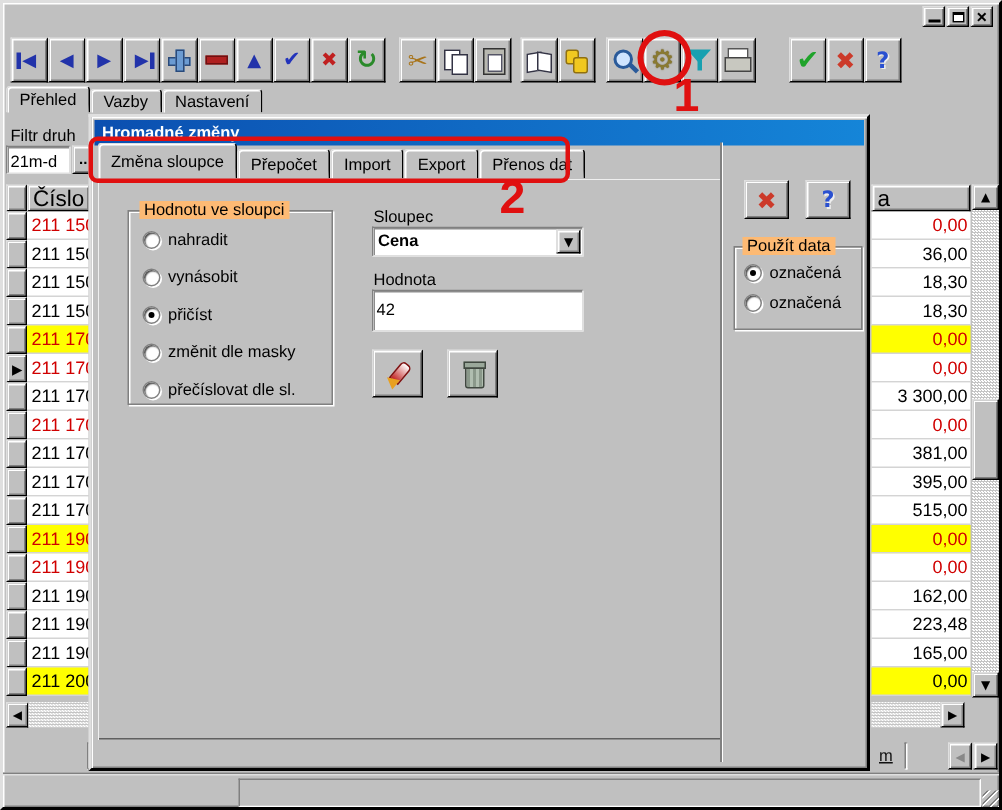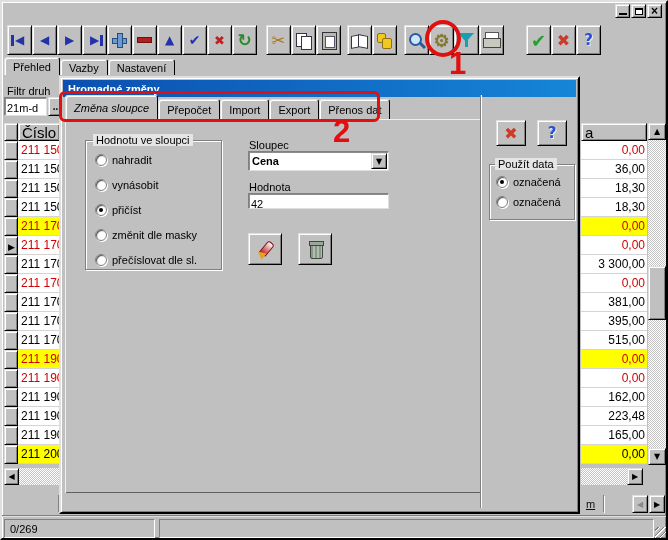--- a/index.html
+++ b/index.html
@@ -71,34 +71,34 @@
         display:flex;align-items:center;overflow:hidden;white-space:nowrap;color:#000;}
   .cell.price{justify-content:flex-end;padding-right:2px;}
   .cell.num{padding-left:3px;}
   .c-red{color:#d00000;}
   .bg-yellow{background:#ffff00;}
   .hdr{position:absolute;height:18px;font-size:15px;display:flex;align-items:center;padding-left:3px;}
   .selcell{position:absolute;width:14px;height:19px;}
   .arrow-glyph{font-family:"DejaVu Sans",sans-serif;font-size:8px;color:#000;}
   
   .grp{border:1px solid #808080;box-shadow:inset 1px 1px 0 #fff,1px 1px 0 #fff;}
-  .grp-label{position:absolute;background:#e5e5e5;padding:0 3px;font-size:11px;white-space:nowrap;}
+  .grp-label{position:absolute;background:#fdba74;padding:0 3px;font-size:11px;white-space:nowrap;}
   .ritem{display:flex;align-items:center;gap:5px;font-size:11px;white-space:nowrap;}
   .radio{width:12px;height:12px;border-radius:50%;background:#fff;border:1px solid #808080;
          box-shadow:inset 1px 1px 1px #505050,1px 1px 0 #fff;position:relative;flex:0 0 auto;}
   .radio.sel::after{content:"";position:absolute;left:3px;top:3px;width:4px;height:4px;border-radius:50%;background:#000;}
   .lbl{font-size:11px;white-space:nowrap;}
   
   #dialog{left:57px;top:74px;width:521px;height:438px;background:#c0c0c0;z-index:20;
           border:2px solid;border-color:#dfdfdf #000 #000 #dfdfdf;box-shadow:inset 1px 1px 0 #fff,inset -1px -1px 0 #808080;}
   #dtitle{left:2px;top:2px;right:2px;height:17px;background:linear-gradient(90deg,#0b4fb0,#1585d8);
           color:#fff;font-size:11px;font-weight:bold;display:flex;align-items:center;padding-left:5px;}
   #dtabs{left:4px;top:17px;height:24px;}
   .dtab{height:20px;}
-  .dtab.active{height:24px;font-style:italic;}
+  .dtab.active{height:24px;}
   #dpage{left:4px;top:41px;width:416px;height:374px;background:#c0c0c0;
          box-shadow:inset 1px 1px 0 #efefef,inset -1px -1px 0 #606060;}
   
   .ann-num{position:absolute;color:#e01010;font-size:31px;font-weight:bold;z-index:40;line-height:1;}
   #ann-circle{position:absolute;left:423px;top:18px;width:36px;height:37px;border:4px solid #e01010;border-radius:50%;z-index:40;}
   #ann-rect{position:absolute;left:57px;top:89px;width:321px;height:31px;border:3px solid #e01010;border-radius:6px;z-index:40;}
   input.flat{font-size:11px;border:none;outline:none;padding:1px 2px;background:transparent;width:100%;height:100%;}
   .link{font-size:11px;text-decoration:underline;color:#111;}
 </style>
 </head>
@@ -284,21 +284,20 @@
   <div class="abs link" style="left:584px;top:496px;">m</div>
   <div class="abs link" style="left:616px;top:496px;margin-top:37px;">ce</div>
   <div class="abs raised btn" style="left:630px;top:493px;width:16px;height:18px;">
       <span class="arrow-glyph" style="color:#888;">◀</span>
     </div>
   <div class="abs raised btn" style="left:647px;top:493px;width:16px;height:18px;">
       <span class="arrow-glyph">▶</span>
     </div>
 
   <div class="abs" style="left:0;top:513px;width:668px;height:2px;background:#dfdfdf;border-top:1px solid #808080;"></div>
-  <div class="abs panel-sunken" style="left:2px;top:517px;width:151px;height:19px;font-size:11px;display:flex;align-items:center;padding-left:5px;">0/269</div>
   <div class="abs panel-sunken" style="left:157px;top:517px;width:495px;height:19px;"></div>
   <div class="abs" style="left:653px;top:525px;width:12px;height:12px;background:repeating-linear-gradient(135deg,transparent 0 2px,#808080 2px 3px,#fff 3px 4px);"></div>
 
   <div class="abs" id="dialog">
     <div class="abs" id="dtitle">
       <span>Hromadné změny</span>
     </div>
     <div class="abs tabrow" id="dtabs">
         <div class="tab dtab active">Změna sloupce</div>
         <div class="tab dtab">Přepočet</div>
@@ -335,21 +334,21 @@
 
     <div class="abs lbl" style="left:188px;top:61px;">Sloupec</div>
     <div class="abs sunkenw" style="left:187px;top:73px;width:141px;height:20px;">
       <span style="position:absolute;left:3px;top:3px;font-size:11px;font-weight:bold;">Cena</span>
       <span class="raised btn" style="position:absolute;right:1px;top:1px;width:16px;height:16px;">
           <span class="arrow-glyph">▼</span>
         </span>
     </div>
 
     <div class="abs lbl" style="left:188px;top:103px;">Hodnota</div>
-    <div class="abs sunkenw" style="left:187px;top:115px;width:141px;height:16px;">
+    <div class="abs sunkenw" style="left:187px;top:115px;width:141px;height:28px;">
       <input class="flat" value="42" style="">
     </div>
 
     <div class="abs raised btn" style="left:187px;top:155px;width:34px;height:32px;">
       <span class="ic ic-rocket"></span>
     </div>
     <div class="abs raised btn" style="left:237px;top:155px;width:34px;height:32px;">
       <span class="ic ic-trash"></span>
     </div>
 

